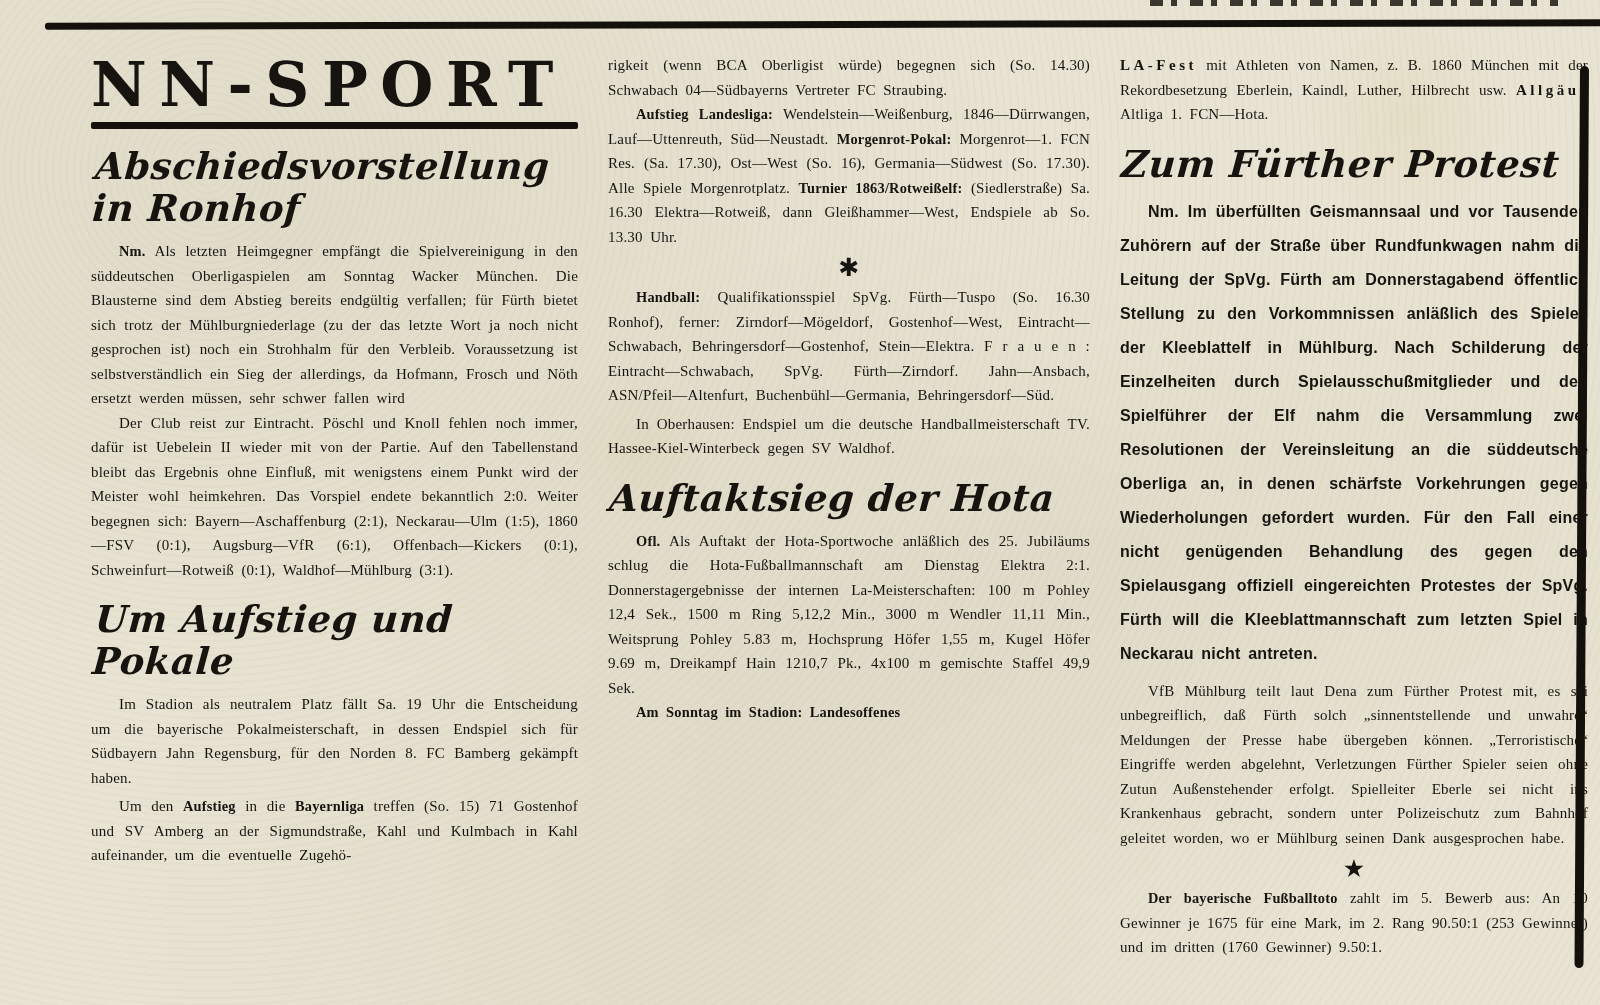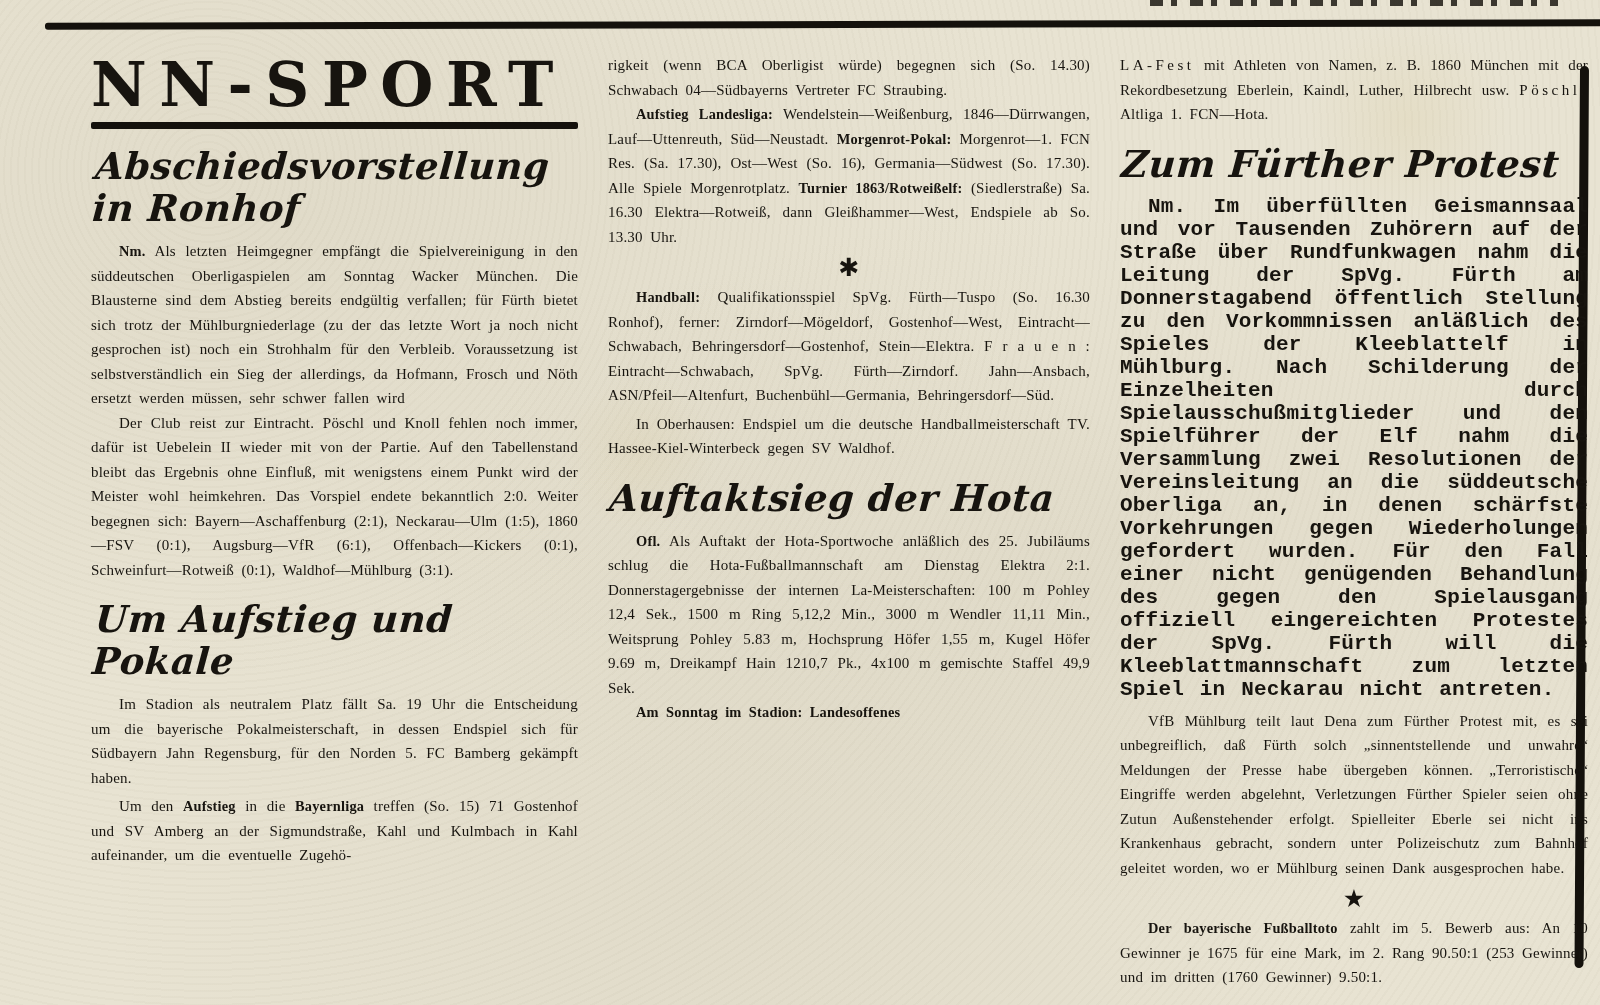--- a/index.html
+++ b/index.html
@@ -54,24 +54,24 @@
   }
   .masthead-rule{height:7px;background:#14110c;margin-top:5px;border-radius:2px;}
   .script-head{
     font-family:"DejaVu Serif","Liberation Serif",serif;
     font-style:italic;font-weight:700;
     font-size:37px;line-height:42px;letter-spacing:.5px;
     margin:16px 0 10px 0;text-align:left;
     transform:skewX(-4deg);transform-origin:left bottom;
   }
   .b{font-family:Liberation Serif, serif;font-weight:700;font-size:.96em;}
-  .sp{letter-spacing:3.5px;}
+  .sp{letter-spacing:3.5px;font-weight:bold;}
   .bp{
-    font-family:Liberation Mono, monospace;font-weight:700;
-    font-size:21px;line-height:23px;letter-spacing:.2px;word-spacing:3px;
+    font-family:Liberation Sans, sans-serif;font-weight:700;
+    font-size:16px;line-height:34px;letter-spacing:.2px;word-spacing:3px;
   }
   .divider{
     text-align:center;font-size:25px;line-height:28px;
     margin:5px 0 3px 0;font-family:"DejaVu Sans",sans-serif;font-weight:700;
   }
 </style>
 </head>
 <body>
 
 <div class="page">
@@ -84,37 +84,37 @@
 
     <div class="col">
       <div class="masthead">
         <div class="masthead-title">NN-SPORT</div>
         <div class="masthead-rule"></div>
       </div>
       <h2 class="script-head">Abschiedsvorstellung in Ronhof</h2>
       <p class="ind"><span class="b">Nm.</span><span> Als letzten Heimgegner empfängt die Spielvereinigung in den süddeutschen Oberligaspielen am Sonntag Wacker München. Die Blausterne sind dem Abstieg bereits endgültig verfallen; für Fürth bietet sich trotz der Mühlburgniederlage (zu der das letzte Wort ja noch nicht gesprochen ist) noch ein Strohhalm für den Verbleib. Voraussetzung ist selbstverständlich ein Sieg der allerdings, da Hofmann, Frosch und Nöth ersetzt werden müssen, sehr schwer fallen wird</span></p>
       <p class="ind">Der Club reist zur Eintracht. Pöschl und Knoll fehlen noch immer, dafür ist Uebelein II wieder mit von der Partie. Auf den Tabellenstand bleibt das Ergebnis ohne Einfluß, mit wenigstens einem Punkt wird der Meister wohl heimkehren. Das Vorspiel endete bekanntlich 2:0. Weiter begegnen sich: Bayern—Aschaffenburg (2:1), Neckarau—Ulm (1:5), 1860—FSV (0:1), Augsburg—VfR (6:1), Offenbach—Kickers (0:1), Schweinfurt—Rotweiß (0:1), Waldhof—Mühlburg (3:1).</p>
       <h2 class="script-head">Um Aufstieg und Pokale</h2>
-      <p class="ind">Im Stadion als neutralem Platz fällt Sa. 19 Uhr die Entscheidung um die bayerische Pokalmeisterschaft, in dessen Endspiel sich für Südbayern Jahn Regensburg, für den Norden 5. FC Bamberg gekämpft haben.</p>
+      <p class="ind">Im Stadion als neutralem Platz fällt Sa. 19 Uhr die Entscheidung um die bayerische Pokalmeisterschaft, in dessen Endspiel sich für Südbayern Jahn Regensburg, für den Norden 8. FC Bamberg gekämpft haben.</p>
       <p class="ind mt"><span>Um den </span><span class="b">Aufstieg</span><span> in die </span><span class="b">Bayernliga</span><span> treffen (So. 15) 71 Gostenhof und SV Amberg an der Sigmundstraße, Kahl und Kulmbach in Kahl aufeinander, um die eventuelle Zugehö-</span></p>
     </div>
 
     <div class="col mid">
       <p style="margin-top:14px;">rigkeit (wenn BCA Oberligist würde) begegnen sich (So. 14.30) Schwabach 04—Südbayerns Vertreter FC Straubing.</p>
       <p class="ind"><span class="b">Aufstieg Landesliga:</span><span> Wendelstein—Weißenburg, 1846—Dürrwangen, Lauf—Uttenreuth, Süd—Neustadt. </span><span class="b">Morgenrot-Pokal:</span><span> Morgenrot—1. FCN Res. (Sa. 17.30), Ost—West (So. 16), Germania—Südwest (So. 17.30). Alle Spiele Morgenrotplatz. </span><span class="b">Turnier 1863/Rotweißelf:</span><span> (Siedlerstraße) Sa. 16.30 Elektra—Rotweiß, dann Gleißhammer—West, Endspiele ab So. 13.30 Uhr.</span></p>
       <div class="divider">✱</div>
       <p class="ind"><span class="b">Handball:</span><span> Qualifikationsspiel SpVg. Fürth—Tuspo (So. 16.30 Ronhof), ferner: Zirndorf—Mögeldorf, Gostenhof—West, Eintracht—Schwabach, Behringersdorf—Gostenhof, Stein—Elektra. F r a u e n : Eintracht—Schwabach, SpVg. Fürth—Zirndorf. Jahn—Ansbach, ASN/Pfeil—Altenfurt, Buchenbühl—Germania, Behringersdorf—Süd.</span></p>
       <p class="ind mt">In Oberhausen: Endspiel um die deutsche Handballmeisterschaft TV. Hassee-Kiel-Winterbeck gegen SV Waldhof.</p>
       <h2 class="script-head">Auftaktsieg der Hota</h2>
       <p class="ind"><span class="b">Ofl.</span><span> Als Auftakt der Hota-Sportwoche anläßlich des 25. Jubiläums schlug die Hota-Fußballmannschaft am Dienstag Elektra 2:1. Donnerstagergebnisse der internen La-Meisterschaften: 100 m Pohley 12,4 Sek., 1500 m Ring 5,12,2 Min., 3000 m Wendler 11,11 Min., Weitsprung Pohley 5.83 m, Hochsprung Höfer 1,55 m, Kugel Höfer 9.69 m, Dreikampf Hain 1210,7 Pk., 4x100 m gemischte Staffel 49,9 Sek.</span></p>
       <p class="ind"><span class="b">Am Sonntag im Stadion: Landesoffenes</span></p>
     </div>
 
     <div class="col right">
-      <p style="margin-top:14px;"><span class="sp">LA-Fest</span><span> mit Athleten von Namen, z. B. 1860 München mit der Rekordbesetzung Eberlein, Kaindl, Luther, Hilbrecht usw. </span><span class="sp">Pöschl:</span><span> Altliga 1. FCN—Hota.</span></p>
+      <p style="margin-top:14px;"><span class="sp">LA-Fest</span><span> mit Athleten von Namen, z. B. 1860 München mit der Rekordbesetzung Eberlein, Kaindl, Luther, Hilbrecht usw. </span><span class="sp">Allgäu:</span><span> Altliga 1. FCN—Hota.</span></p>
       <h2 class="script-head">Zum Fürther Protest</h2>
       <p class="ind bp">Nm. Im überfüllten Geismannsaal und vor Tausenden Zuhörern auf der Straße über Rundfunkwagen nahm die Leitung der SpVg. Fürth am Donnerstagabend öffentlich Stellung zu den Vorkommnissen anläßlich des Spieles der Kleeblattelf in Mühlburg. Nach Schilderung der Einzelheiten durch Spielausschußmitglieder und den Spielführer der Elf nahm die Versammlung zwei Resolutionen der Vereinsleitung an die süddeutsche Oberliga an, in denen schärfste Vorkehrungen gegen Wiederholungen gefordert wurden. Für den Fall einer nicht genügenden Behandlung des gegen den Spielausgang offiziell eingereichten Protestes der SpVg. Fürth will die Kleeblattmannschaft zum letzten Spiel in Neckarau nicht antreten.</p>
       <p class="ind" style="margin-top:8px;">VfB Mühlburg teilt laut Dena zum Fürther Protest mit, es sei unbegreiflich, daß Fürth solch „sinnentstellende und unwahre“ Meldungen der Presse habe übergeben können. „Terroristische“ Eingriffe werden abgelehnt, Verletzungen Fürther Spieler seien ohne Zutun Außenstehender erfolgt. Spielleiter Eberle sei nicht ins Krankenhaus gebracht, sondern unter Polizeischutz zum Bahnhof geleitet worden, wo er Mühlburg seinen Dank ausgesprochen habe.</p>
       <div class="divider">★</div>
       <p class="ind"><span class="b">Der bayerische Fußballtoto</span><span> zahlt im 5. Bewerb aus: An 10 Gewinner je 1675 für eine Mark, im 2. Rang 90.50:1 (253 Gewinner) und im dritten (1760 Gewinner) 9.50:1.</span></p>
     </div>
 
   </div>
 </div>
 

